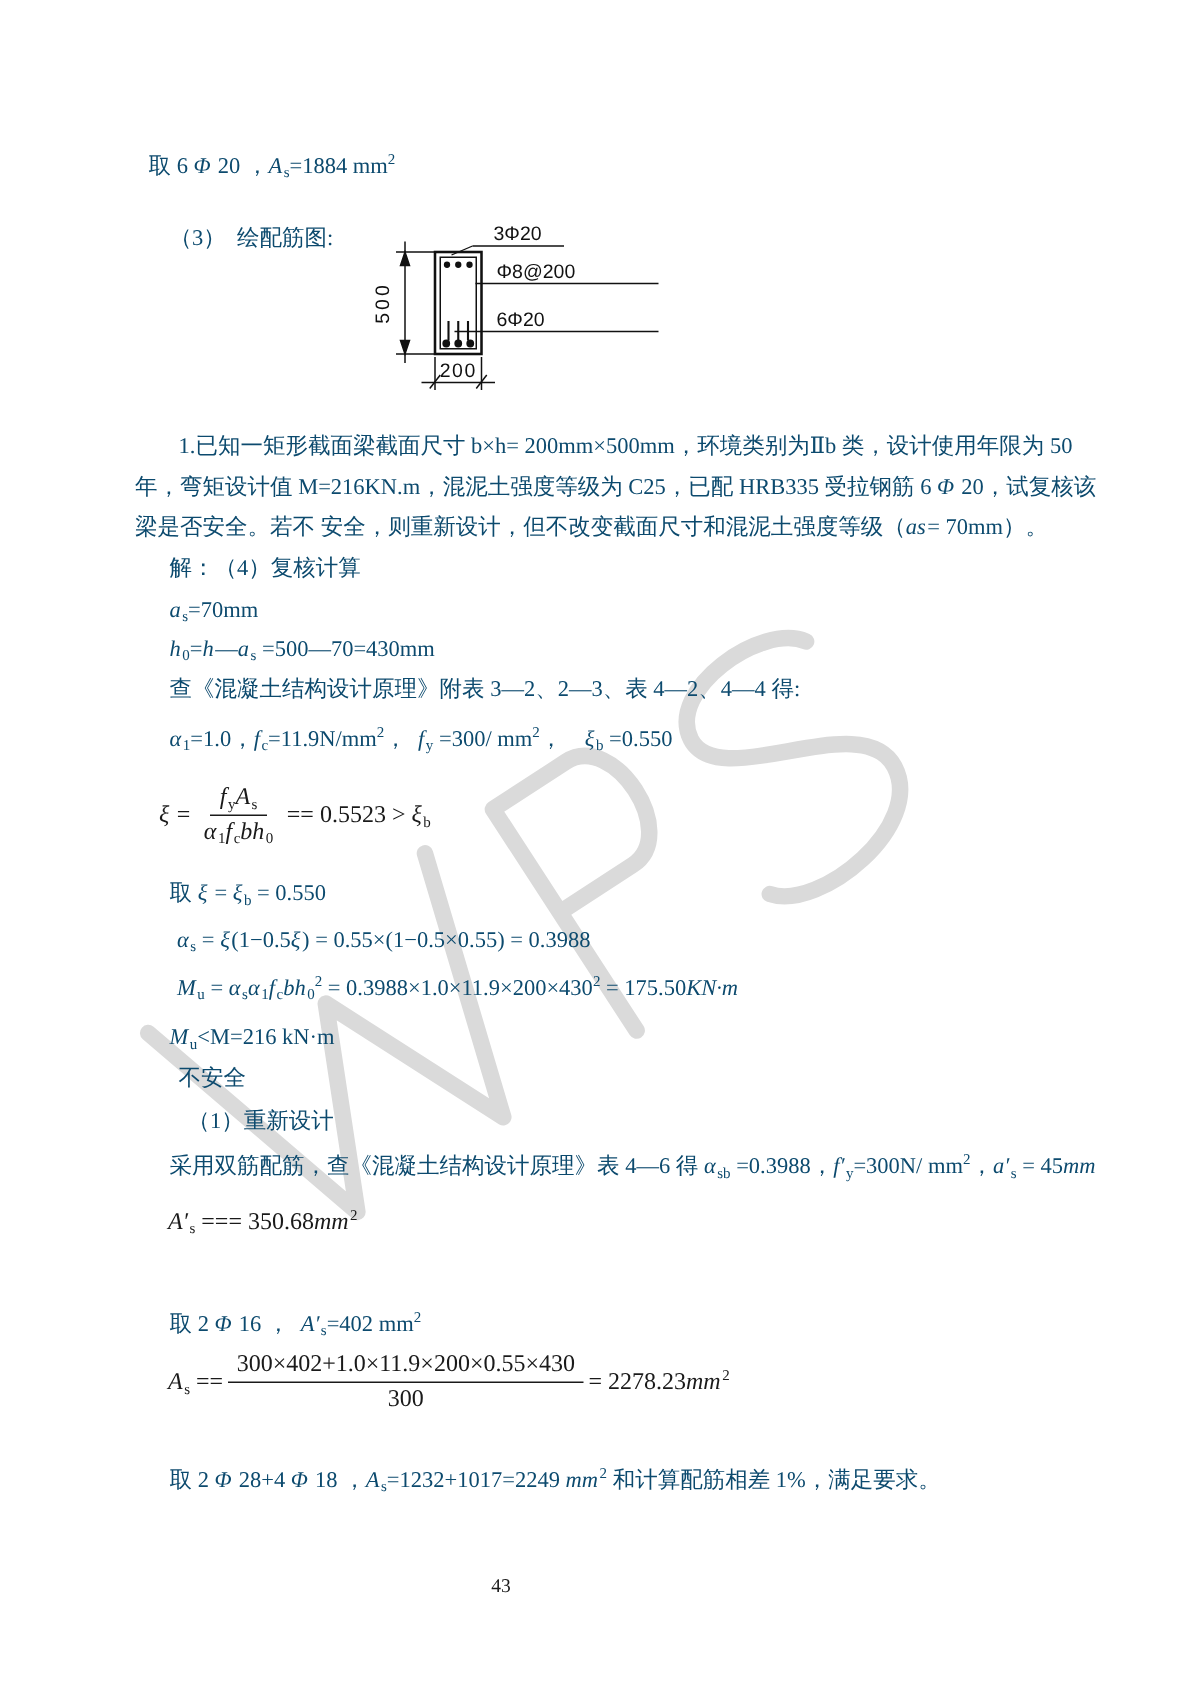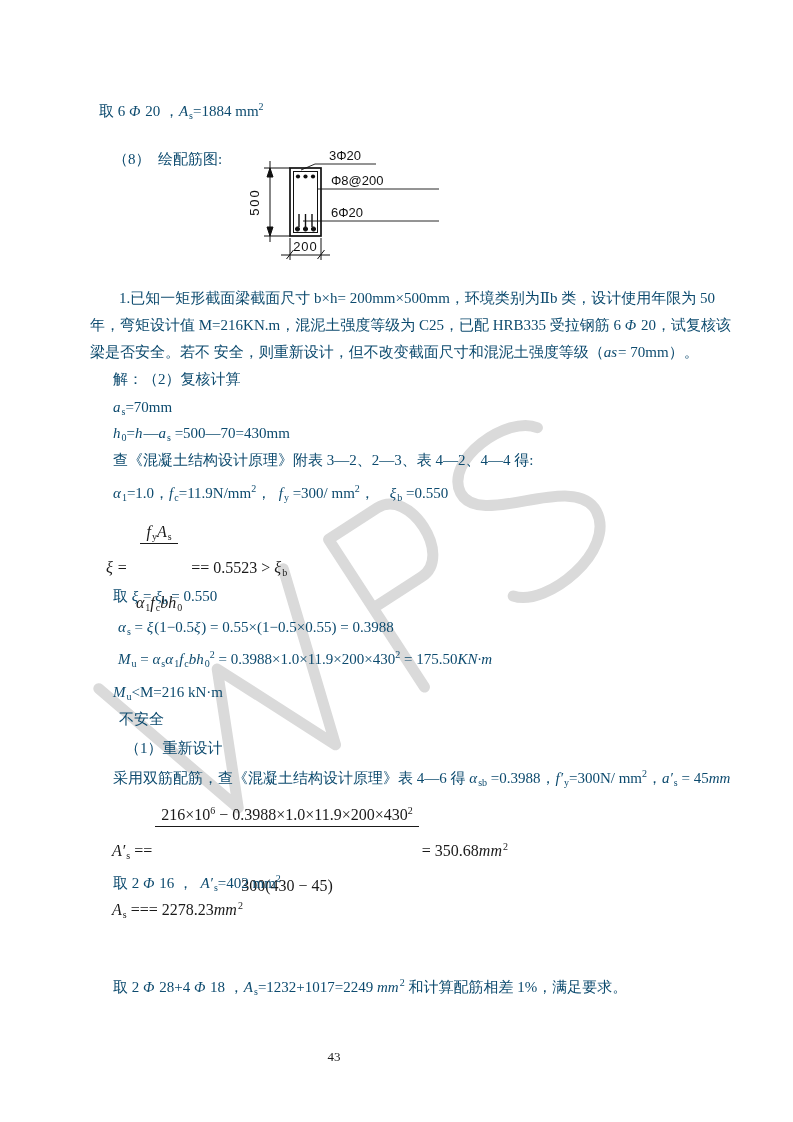--- a/index.html
+++ b/index.html
@@ -3,21 +3,21 @@
 <meta charset="utf-8">
 <style>
   html,body{margin:0;padding:0;background:#ffffff;}
   .page{position:relative;width:793px;height:1122px;background:#ffffff;overflow:hidden;
         font-family:"Liberation Serif","DejaVu Serif",serif;color:#1a1a1a;}
   .t{position:absolute;white-space:pre;font-size:15px;line-height:20px;color:#0c4a6e;}
   .t i, .fline i{font-style:italic;padding-right:1px;}
   sub{font-size:10px;vertical-align:-3px;line-height:0;}
   sup{font-size:10px;vertical-align:6px;line-height:0;}
   .fline{position:absolute;display:flex;align-items:center;font-size:16px;white-space:pre;color:#1a1a1a;}
-  .frac{display:inline-flex;flex-direction:column;align-items:center;margin:0 3px;gap:48px;}
+  .frac{display:inline-flex;flex-direction:column;align-items:center;margin:0 3px;}
   .frac .nu{padding:0 6px 2px;border-bottom:1.3px solid #1a1a1a;text-align:center;}
   .frac .de{padding:2px 6px 0;text-align:center;}
   .wm{position:absolute;left:90px;top:340px;z-index:0;}
   .fg{position:relative;z-index:1;}
   .diagram-svg{position:absolute;left:243px;top:139px;}
   .diagram-svg text{font-family:"Liberation Sans","DejaVu Sans",sans-serif;fill:#111;}
   .pageno{position:absolute;left:0;width:668px;text-align:center;top:1049px;font-size:13px;}
 </style>
 </head>
 <body>
@@ -28,21 +28,21 @@
     <g transform="translate(310,258) rotate(-33)" fill="none" stroke="#dadada" stroke-width="11" stroke-linecap="round" stroke-linejoin="round">
       <path d="M-302,-88 L-250,88 L-192,-40 L-134,88 L-82,-88"></path>
       <path d="M-28,88 L-28,-88 L30,-88 C68,-88 68,-6 30,-6 L-28,-6"></path>
       <path d="M208,-68 C190,-95 112,-92 108,-55 C104,-14 216,-12 212,34 C208,78 118,88 96,60"></path>
     </g>
   </svg>
 
   <div class="fg">
 
     <div class="t" style="left:99px;top:101px">取 6 <i>Φ</i> 20 ，<i>A</i><sub>s</sub>=1884 mm<sup>2</sup></div>
-    <div class="t" style="left:113px;top:149px">（8）  绘配筋图:</div>
+    <div class="t" style="left:113px;top:149px">（3）  绘配筋图:</div>
 
     <svg class="diagram-svg" width="215" height="140" viewBox="0 0 215 140">
 
       <g stroke="#111" stroke-width="1">
         <line x1="27" y1="22" x2="27" y2="103"></line>
         <line x1="21" y1="29" x2="47" y2="29"></line>
         <line x1="21" y1="97" x2="47" y2="97"></line>
         <polygon points="27,29 24,38 30,38" fill="#111"></polygon>
         <polygon points="27,97 24,88 30,88" fill="#111"></polygon>
       </g>
@@ -82,21 +82,21 @@
         <line x1="43.5" y1="120" x2="50.5" y2="111"></line>
         <line x1="74.5" y1="120" x2="81.5" y2="111"></line>
       </g>
       <text x="62.5" y="112" font-size="13" text-anchor="middle" letter-spacing="1">200</text>
     </svg>
 
     <div class="t" style="left:119px;top:288px">1.已知一矩形截面梁截面尺寸 b×h= 200mm×500mm，环境类别为Ⅱb 类，设计使用年限为 50</div>
     <div class="t" style="left:90px;top:315px">年，弯矩设计值 M=216KN.m，混泥土强度等级为 C25，已配 HRB335 受拉钢筋 6 <i>Φ</i> 20，试复核该</div>
     <div class="t" style="left:90px;top:342px">梁是否安全。若不 安全，则重新设计，但不改变截面尺寸和混泥土强度等级（<i>as</i>= 70mm）。</div>
 
-    <div class="t" style="left:113px;top:369px">解：（2）复核计算</div>
+    <div class="t" style="left:113px;top:369px">解：（4）复核计算</div>
     <div class="t" style="left:113px;top:397px"><i>a</i><sub>s</sub>=70mm</div>
     <div class="t" style="left:113px;top:423px"><i>h</i><sub>0</sub>=<i>h</i>—<i>a</i><sub>s</sub> =500—70=430mm</div>
     <div class="t" style="left:113px;top:450px">查《混凝土结构设计原理》附表 3—2、2—3、表 4—2、4—4 得:</div>
     <div class="t" style="left:113px;top:483px"><i>α</i><sub>1</sub>=1.0，<i>f</i><sub>c</sub>=11.9N/mm<sup>2</sup>，  <i>f</i><sub>y</sub> =300/ mm<sup>2</sup>，    <i>ξ</i><sub>b</sub> =0.550</div>
 
     <div class="fline" style="left:106px;top:523px">
       <span><i>ξ</i> =</span>
       <span class="frac">
         <span class="nu"><i>f</i><sub>y</sub><i>A</i><sub>s</sub></span>
         <span class="de"><i>α</i><sub>1</sub><i>f</i><sub>c</sub><i>bh</i><sub>0</sub></span>
@@ -110,32 +110,32 @@
     <div class="t" style="left:118px;top:649px"><i>M</i><sub>u</sub> = <i>α</i><sub>s</sub><i>α</i><sub>1</sub><i>f</i><sub>c</sub><i>bh</i><sub>0</sub><sup>2</sup> = 0.3988×1.0×11.9×200×430<sup>2</sup> = 175.50<i>KN·m</i></div>
     <div class="t" style="left:113px;top:682px"><i>M</i><sub>u</sub>&lt;M=216 kN·m</div>
     <div class="t" style="left:119px;top:709px">不安全</div>
 
     <div class="t" style="left:125px;top:738px">（1）重新设计</div>
     <div class="t" style="left:113px;top:768px">采用双筋配筋，查《混凝土结构设计原理》表 4—6 得 <i>α</i><sub>sb</sub> =0.3988，<i>f</i>′<sub>y</sub>=300N/ mm<sup>2</sup>，<i>a</i>′<sub>s</sub> = 45<i>mm</i></div>
 
     <div class="fline" style="left:112px;top:806px">
       <span><i>A</i>′<sub>s</sub> =</span>
       <span>=</span>
-      <span class="frac">
-        <span class="nu">216×10<sup>6</sup> − 0.3988×1.0×11.9×200×430<sup>2</sup></span>
-        <span class="de">300(430 − 45)</span>
-      </span>
       <span>= 350.68<i>mm</i><sup>2</sup></span>
     </div>
 
     <div class="t" style="left:113px;top:873px">取 2 <i>Φ</i> 16 ，  <i>A</i>′<sub>s</sub>=402 mm<sup>2</sup></div>
 
     <div class="fline" style="left:112px;top:901px">
       <span><i>A</i><sub>s</sub> =</span>
       <span>=</span>
+      <span class="frac">
+        <span class="nu">300×402+1.0×11.9×200×0.55×430</span>
+        <span class="de">300</span>
+      </span>
       <span>= 2278.23<i>mm</i><sup>2</sup></span>
     </div>
 
     <div class="t" style="left:113px;top:977px">取 2 <i>Φ</i> 28+4 <i>Φ</i> 18 ，<i>A</i><sub>s</sub>=1232+1017=2249 <i>mm</i><sup>2</sup> 和计算配筋相差 1%，满足要求。</div>
 
     <div class="pageno">43</div>
   </div>
 </div>
 
 </body></html>

